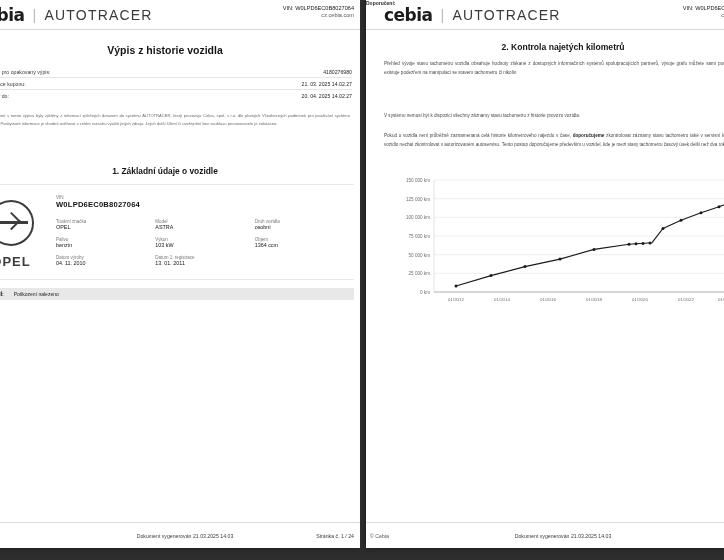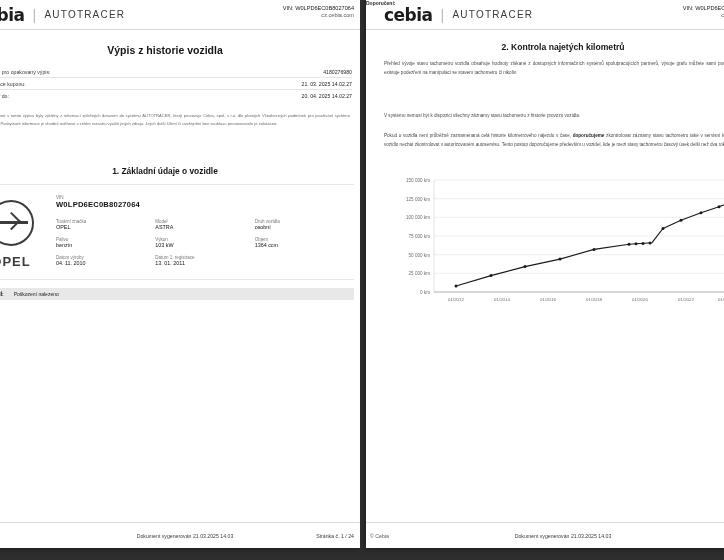--- a/index.html
+++ b/index.html
@@ -42,21 +42,21 @@
     display: flex; align-items: center;
   }
   .brand-wrap { display: flex; align-items: center; gap: 8px; }
   .brand {
     font-family: "DejaVu Sans", sans-serif;
     font-size: 17px; font-weight: bold; letter-spacing: -0.5px;
     color: #1b1b1b;
   }
   .brand-div { color: #b9b9b9; font-size: 15px; font-weight: 300; }
   .brand-sub {
-    font-size: 10px; letter-spacing: 1.2px; color: #3a3a3a;
+    font-size: 14px; letter-spacing: 1.2px; color: #3a3a3a;
   }
   .header-right {
     position: absolute; right: 6px; top: 5px;
     text-align: right; line-height: 1.3;
   }
   .header-right .vin { font-size: 5.6px; color: #222; }
   .header-right .url { font-size: 5.6px; color: #555; }
 
   
   .p1-title {

